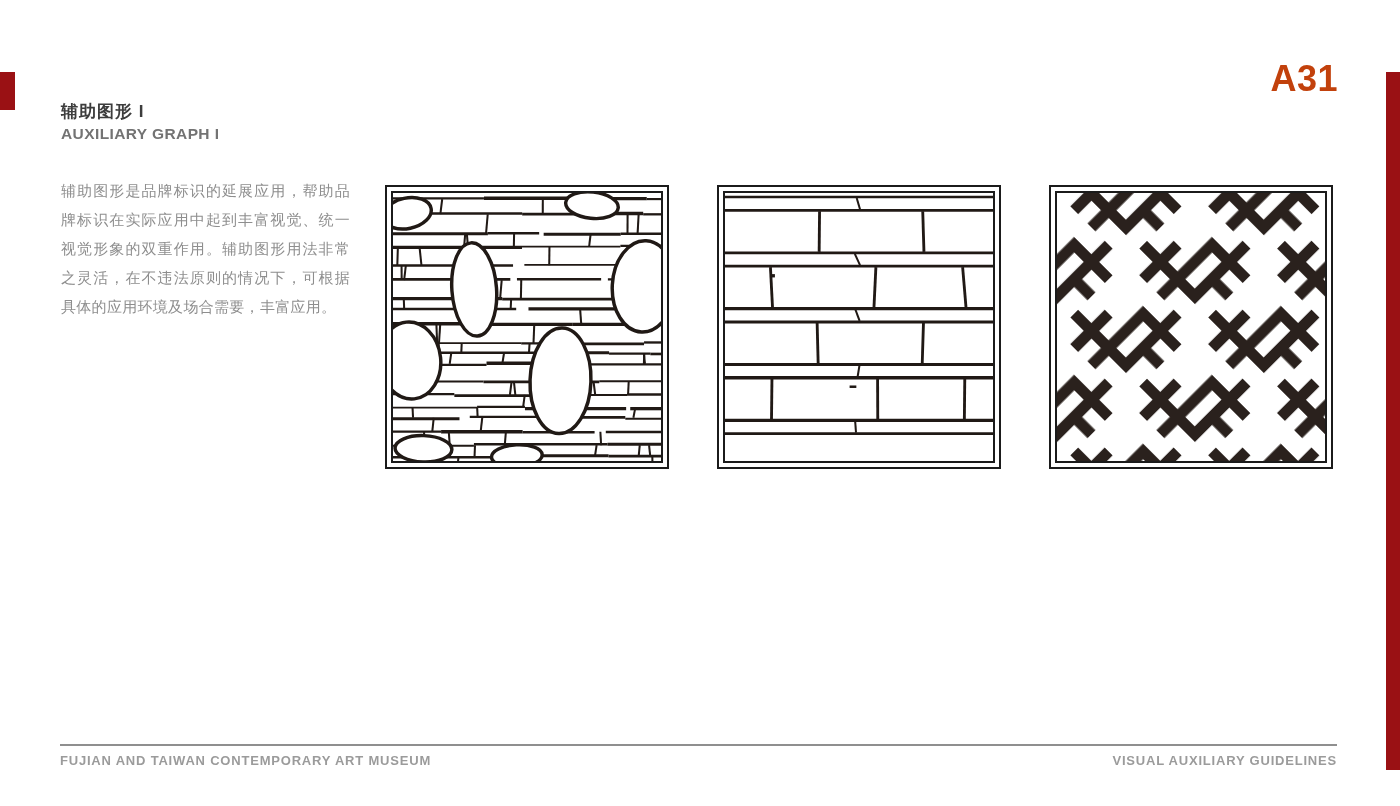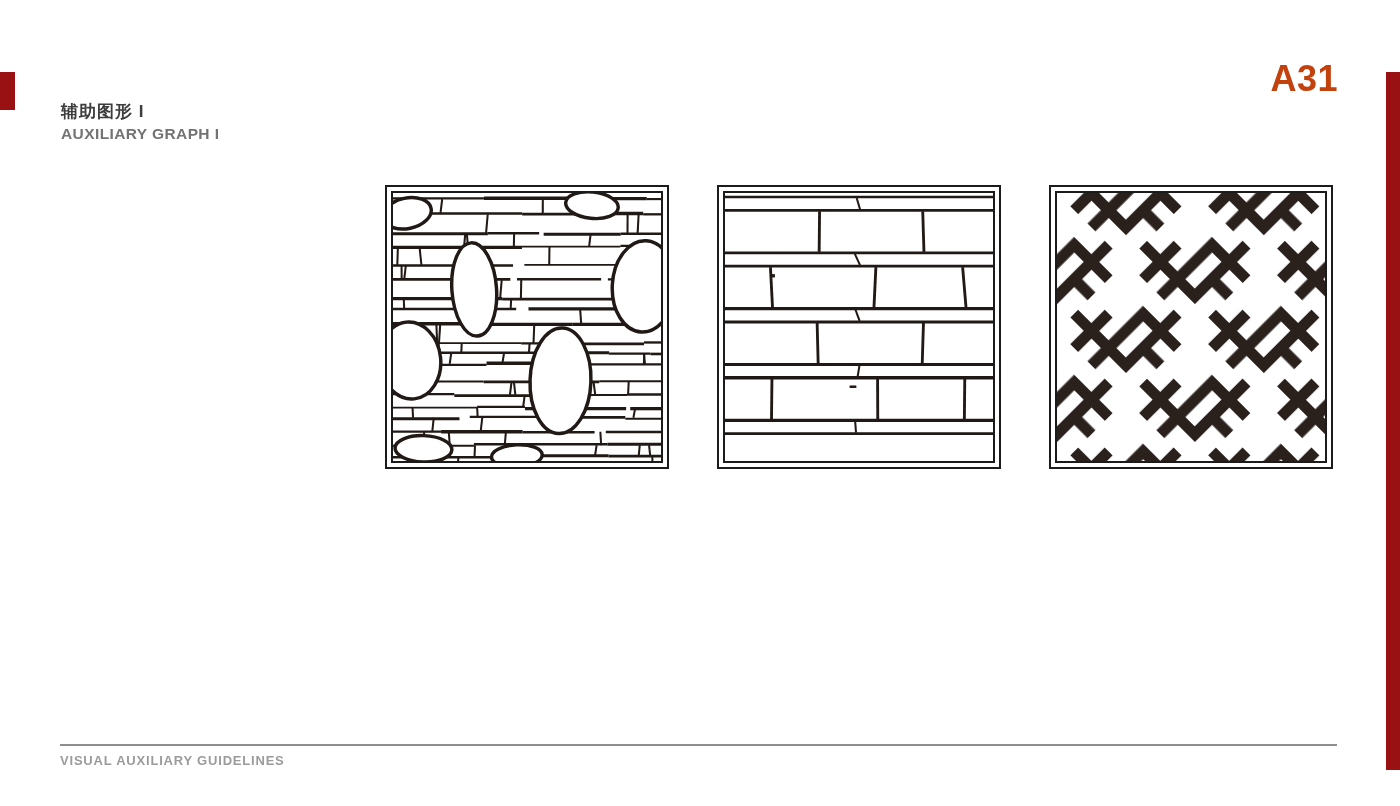--- a/index.html
+++ b/index.html
@@ -45,20 +45,21 @@
   <div class="red-right"></div>
 
   <div class="header">
     <div class="title-cn">辅助图形 I</div>
     <div class="title-en">AUXILIARY GRAPH I</div>
   </div>
 
   <div class="page-code">A31</div>
 
   <div class="body-text">
+    <p>辅助图形是品牌标识的延展应用，帮助品牌标识在实际应用中起到丰富视觉、统一视觉形象的双重作用。辅助图形用法非常之灵活，在不违法原则的情况下，可根据具体的应用环境及场合需要，丰富应用。</p>
   </div>
 
   <div class="panels">
     <div class="panel">
       <div class="panel-inner">
         <svg id="pat1" viewBox="0 0 264 264" preserveAspectRatio="none">
             <line x1="0" y1="5.230949931412894" x2="89.59264403292181" y2="5.230949931412894" stroke="#201915" stroke-width="2.14"></line>
             <line x1="89.59264403292181" y1="5.157115912208505" x2="174.17986968449932" y2="5.157115912208505" stroke="#201915" stroke-width="3.28"></line>
             <line x1="174.17986968449932" y1="5.568878600823045" x2="249.97566872427984" y2="5.568878600823045" stroke="#201915" stroke-width="3.11"></line>
             <line x1="249.97566872427984" y1="5.99710219478738" x2="264" y2="5.99710219478738" stroke="#201915" stroke-width="2.12"></line>
@@ -243,17 +244,18 @@
           </defs>
           <rect x="-10" y="-10" width="284" height="284" fill="url(#wan)"></rect>
         </svg>
       </div>
     </div>
   </div>
 
   <div class="footer">
     <div class="footer-line"></div>
     <div class="footer-row">
+      <span class="footer-text">FUJIAN AND TAIWAN CONTEMPORARY ART MUSEUM</span>
       <span class="footer-text">VISUAL AUXILIARY GUIDELINES</span>
     </div>
   </div>
 
 </div>
 
 </body></html>

